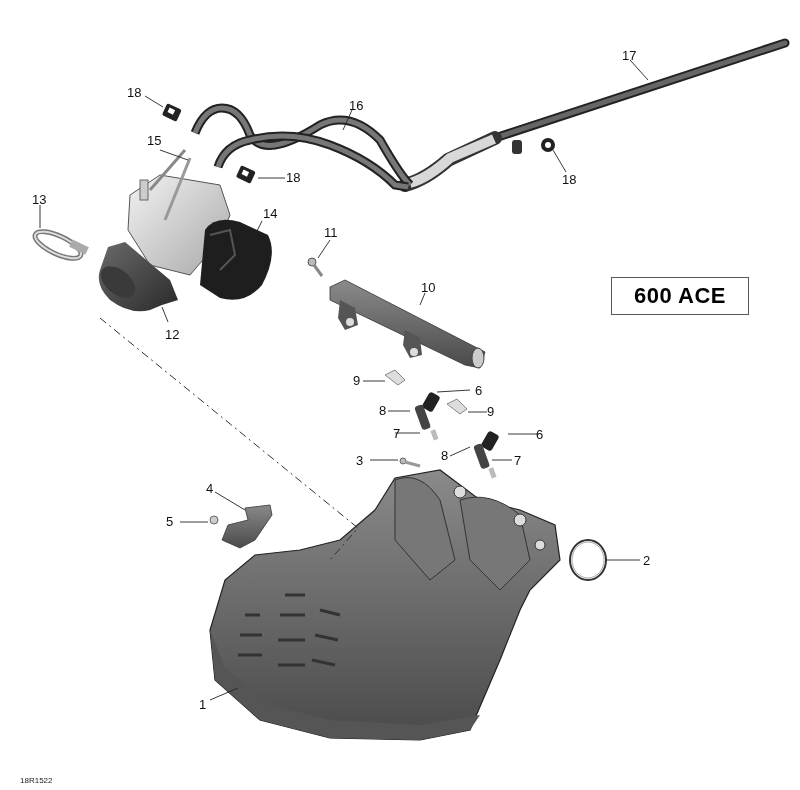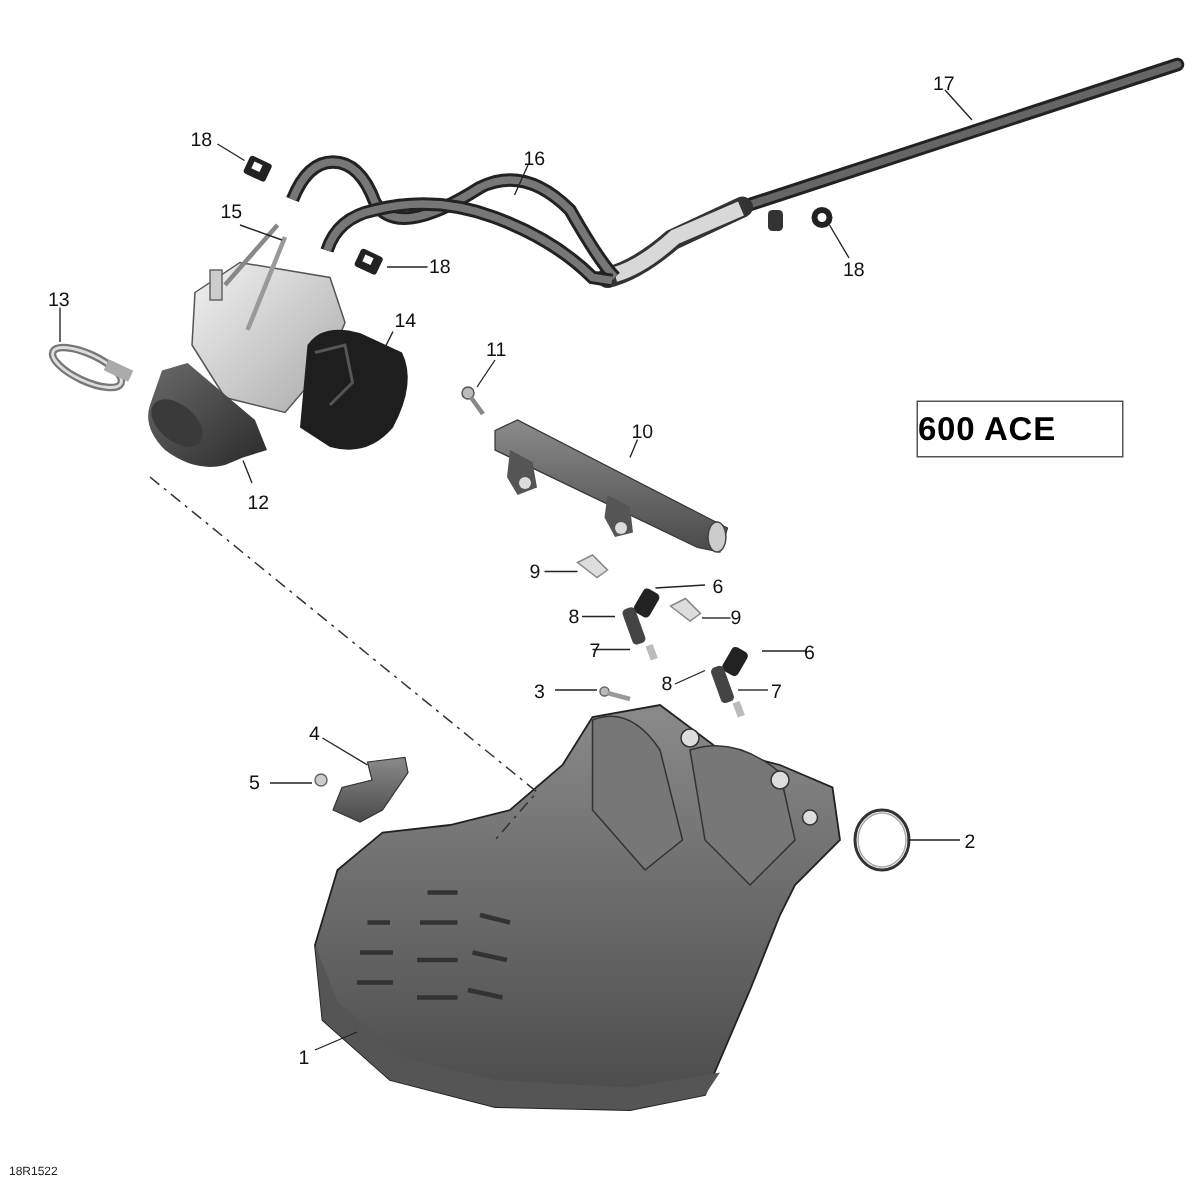--- a/index.html
+++ b/index.html
@@ -1,22 +1,22 @@
 <!DOCTYPE html>
 <html><head>
 <meta charset="utf-8">
 <style>
   html,body{margin:0;padding:0;background:#fff;}
   body{width:800px;height:790px;position:relative;overflow:hidden;font-family:"Liberation Sans",sans-serif;}
   svg{position:absolute;left:0;top:0;}
   .lbl{font-family:"Liberation Sans",sans-serif;font-size:13px;fill:#111;}
   .leader{stroke:#222;stroke-width:0.9;fill:none;}
-  .model-box{position:absolute;left:611px;top:267px;width:138px;height:38px;border:1px solid #555;background:#fff;display:flex;align-items:center;justify-content:flex-start;box-sizing:border-box;}
+  .model-box{position:absolute;left:611px;top:277px;width:138px;height:38px;border:1px solid #555;background:#fff;display:flex;align-items:center;justify-content:center;box-sizing:border-box;}
   .model-text{font-family:"Liberation Sans",sans-serif;font-weight:bold;font-size:22px;color:#000;letter-spacing:0.5px;}
-  .ref{position:absolute;left:6px;top:776px;font-family:"Liberation Sans",sans-serif;font-size:8px;color:#222;}
+  .ref{position:absolute;left:20px;top:776px;font-family:"Liberation Sans",sans-serif;font-size:8px;color:#222;}
 </style>
 </head>
 <body>
 
 <svg width="800" height="790" viewBox="0 0 800 790">
   <defs>
     <linearGradient id="dark" x1="0" y1="0" x2="1" y2="1">
       <stop offset="0" stop-color="#6a6a6a"></stop>
       <stop offset="1" stop-color="#2a2a2a"></stop>
     </linearGradient>

